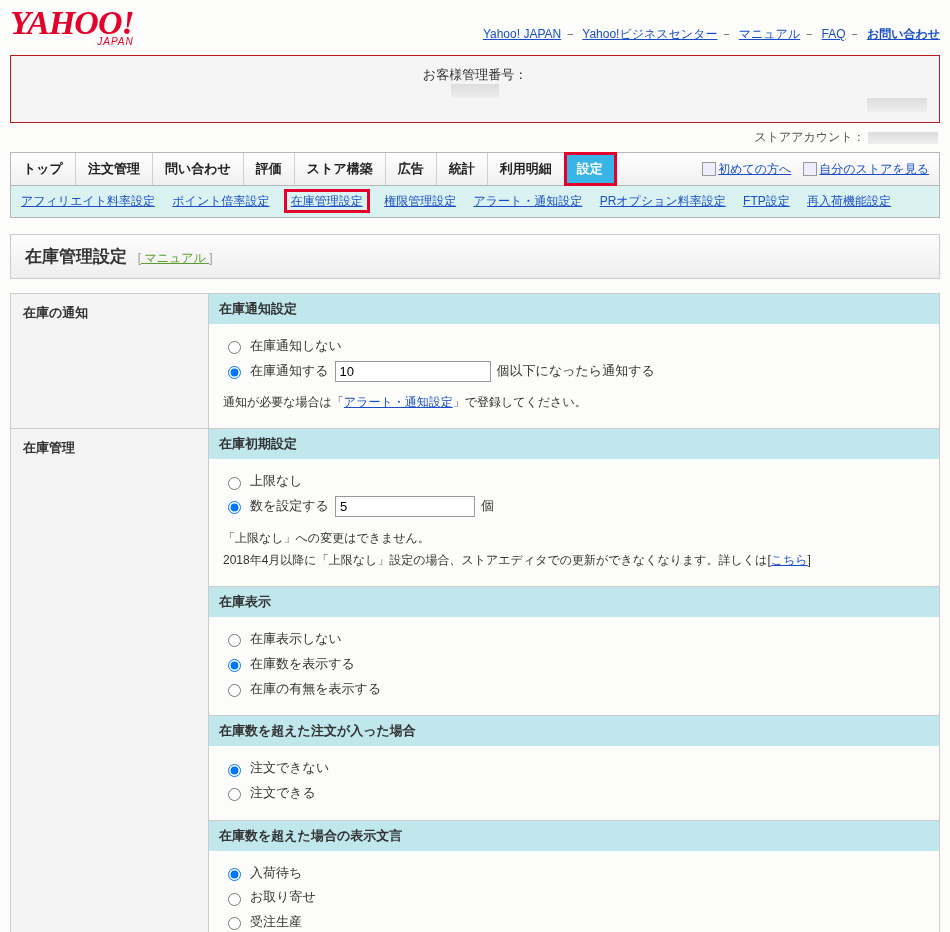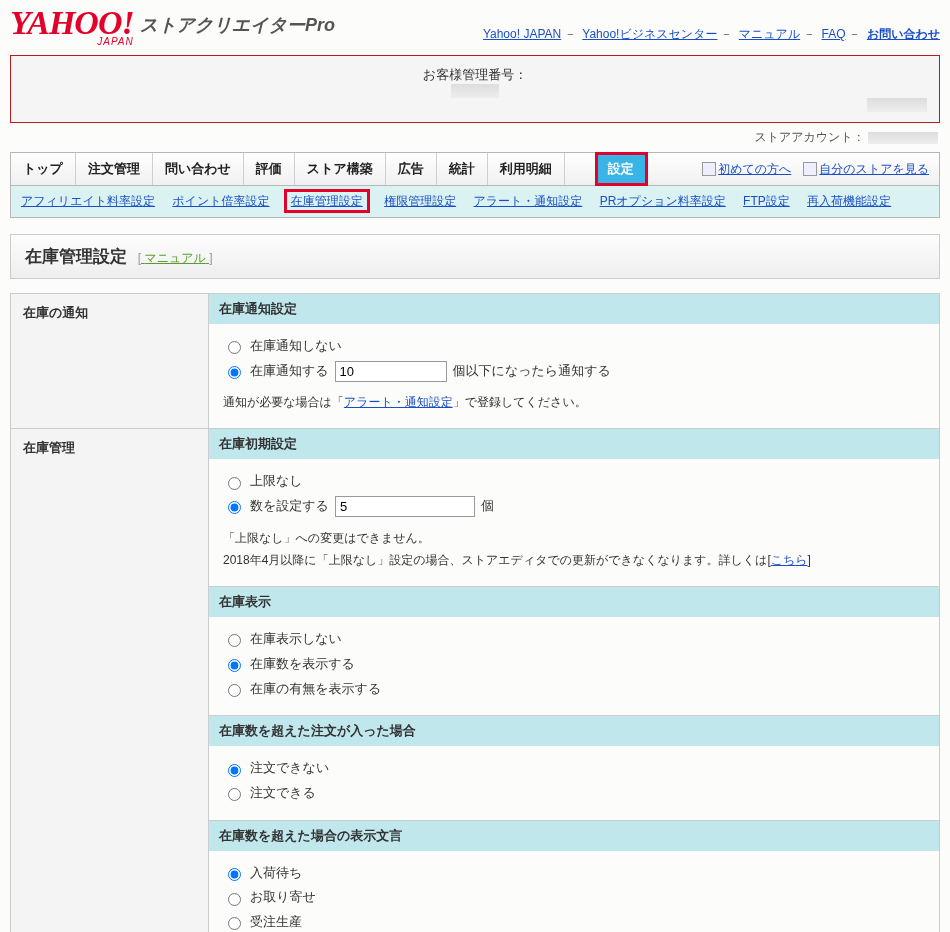--- a/index.html
+++ b/index.html
@@ -98,21 +98,20 @@
     border-right: 1px solid #cfcfcf;
     font-size: 13px;
     color: #222;
     font-weight: bold;
     cursor: pointer;
     white-space: nowrap;
   }
   .tab.active {
     background: #38b4e6;
     color: #fff;
-    margin-left: 31px;
   }
   .tab.highlight {
     outline: 3px solid #e3002b;
     outline-offset: -2px;
     z-index: 2;
     position: relative;
   }
   .tab-extras {
     margin-left: auto;
     display: flex;
@@ -195,37 +194,36 @@
     border-top: 1px solid #ccc;
   }
   .section-head:first-child { border-top: none; }
   .section-body {
     padding: 10px 14px 14px 14px;
     line-height: 1.9;
   }
   .section-body .row { display: flex; align-items: center; gap: 6px; }
   .note { margin-top: 8px; font-size: 12px; color: #333; }
   input[type="text"].num {
-    width: 112px;
+    width: 156px;
     padding: 2px 4px;
     border: 1px solid #999;
     font-size: 13px;
   }
   input[type="text"].num.short { width: 140px; }
 </style>
 </head>
 <body>
 
 <div class="header-row">
   <div class="logo-block">
     <div>
       <span class="logo-yahoo"><span>YAHOO!</span></span>
       <span class="logo-japan">JAPAN</span>
     </div>
-    <span class="app-title">ストアクリエイターPro</span>
   </div>
   <div class="header-links">
     <a>Yahoo! JAPAN</a><span class="sep">－</span>
     <a>Yahoo!ビジネスセンター</a><span class="sep">－</span>
     <a>マニュアル</a><span class="sep">－</span>
     <a>FAQ</a><span class="sep">－</span>
     <a class="contact">お問い合わせ</a>
   </div>
 </div>
 

